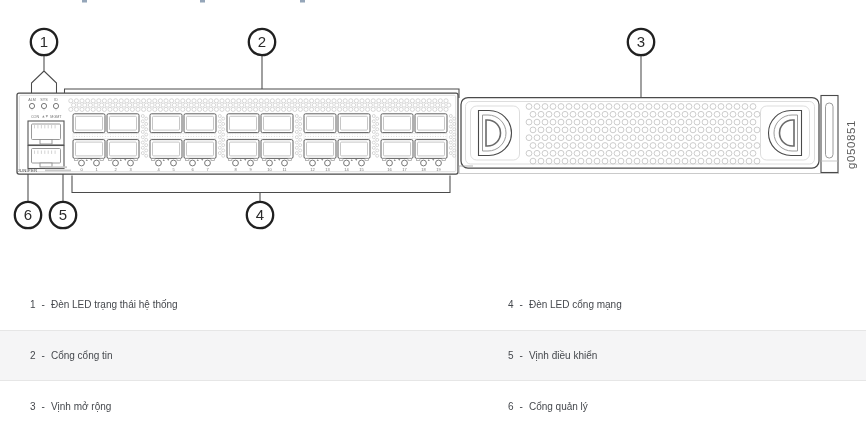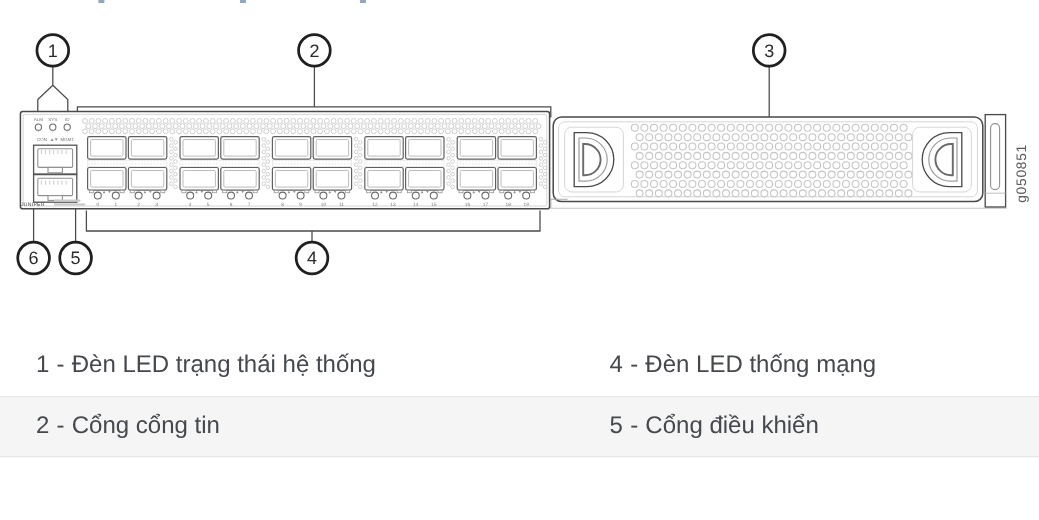--- a/index.html
+++ b/index.html
@@ -29,21 +29,21 @@
   .handleO{fill:#ffffff;stroke:#4a4a4a;stroke-width:1.1;}
   .handleM{fill:none;stroke:#9c9c9c;stroke-width:1;}
   .handleI{fill:none;stroke:#6a6a6a;stroke-width:1.6;}
   .gid{font-size:11.5px;fill:#5a5a5a;letter-spacing:.6px;}
   .brand{font-size:4.3px;fill:#4a4a4a;letter-spacing:.2px;}
   .blur{fill:#c9c9c9;}
   .crop-dot{fill:#8296ad;opacity:.85;}
   
   .legend{position:absolute;left:0;top:279px;width:866px;}
   .legend-row{display:flex;align-items:center;height:51px;padding-left:30px;box-sizing:border-box;
-    color:#45484d;font-size:20px;}
+    color:#45484d;font-size:10px;}
   .legend-row.alt{background:#f5f5f6;border-top:1px solid #e6e6e6;border-bottom:1px solid #e6e6e6;}
   .lcell{width:478px;white-space:nowrap;}
   .lcell:last-child{width:auto;}
   .lsep{margin:0 6px;}
 </style>
 </head>
 <body>
 
 <svg width="866" height="250" viewBox="0 0 866 250">
   <defs>
@@ -830,24 +830,32 @@
       <text x="28" y="220.3">6</text>
   </g>
 </svg>
 
 <div class="legend">
   <div class="legend-row">
     <div class="lcell">
       <span>1</span><span class="lsep">-</span><span>Đèn LED trạng thái hệ thống</span>
     </div>
     <div class="lcell">
-      <span>4</span><span class="lsep">-</span><span>Đèn LED thống mạng</span>
+      <span>4</span><span class="lsep">-</span><span>Đèn LED cổng mạng</span>
     </div>
   </div>
   <div class="legend-row alt">
     <div class="lcell">
       <span>2</span><span class="lsep">-</span><span>Cổng cổng tin</span>
     </div>
     <div class="lcell">
-      <span>5</span><span class="lsep">-</span><span>Cổng điều khiển</span>
+      <span>5</span><span class="lsep">-</span><span>Vịnh điều khiển</span>
+    </div>
+  </div>
+  <div class="legend-row">
+    <div class="lcell">
+      <span>3</span><span class="lsep">-</span><span>Vịnh mở rộng</span>
+    </div>
+    <div class="lcell">
+      <span>6</span><span class="lsep">-</span><span>Cổng quản lý</span>
     </div>
   </div>
 </div>
 
 </body></html>

